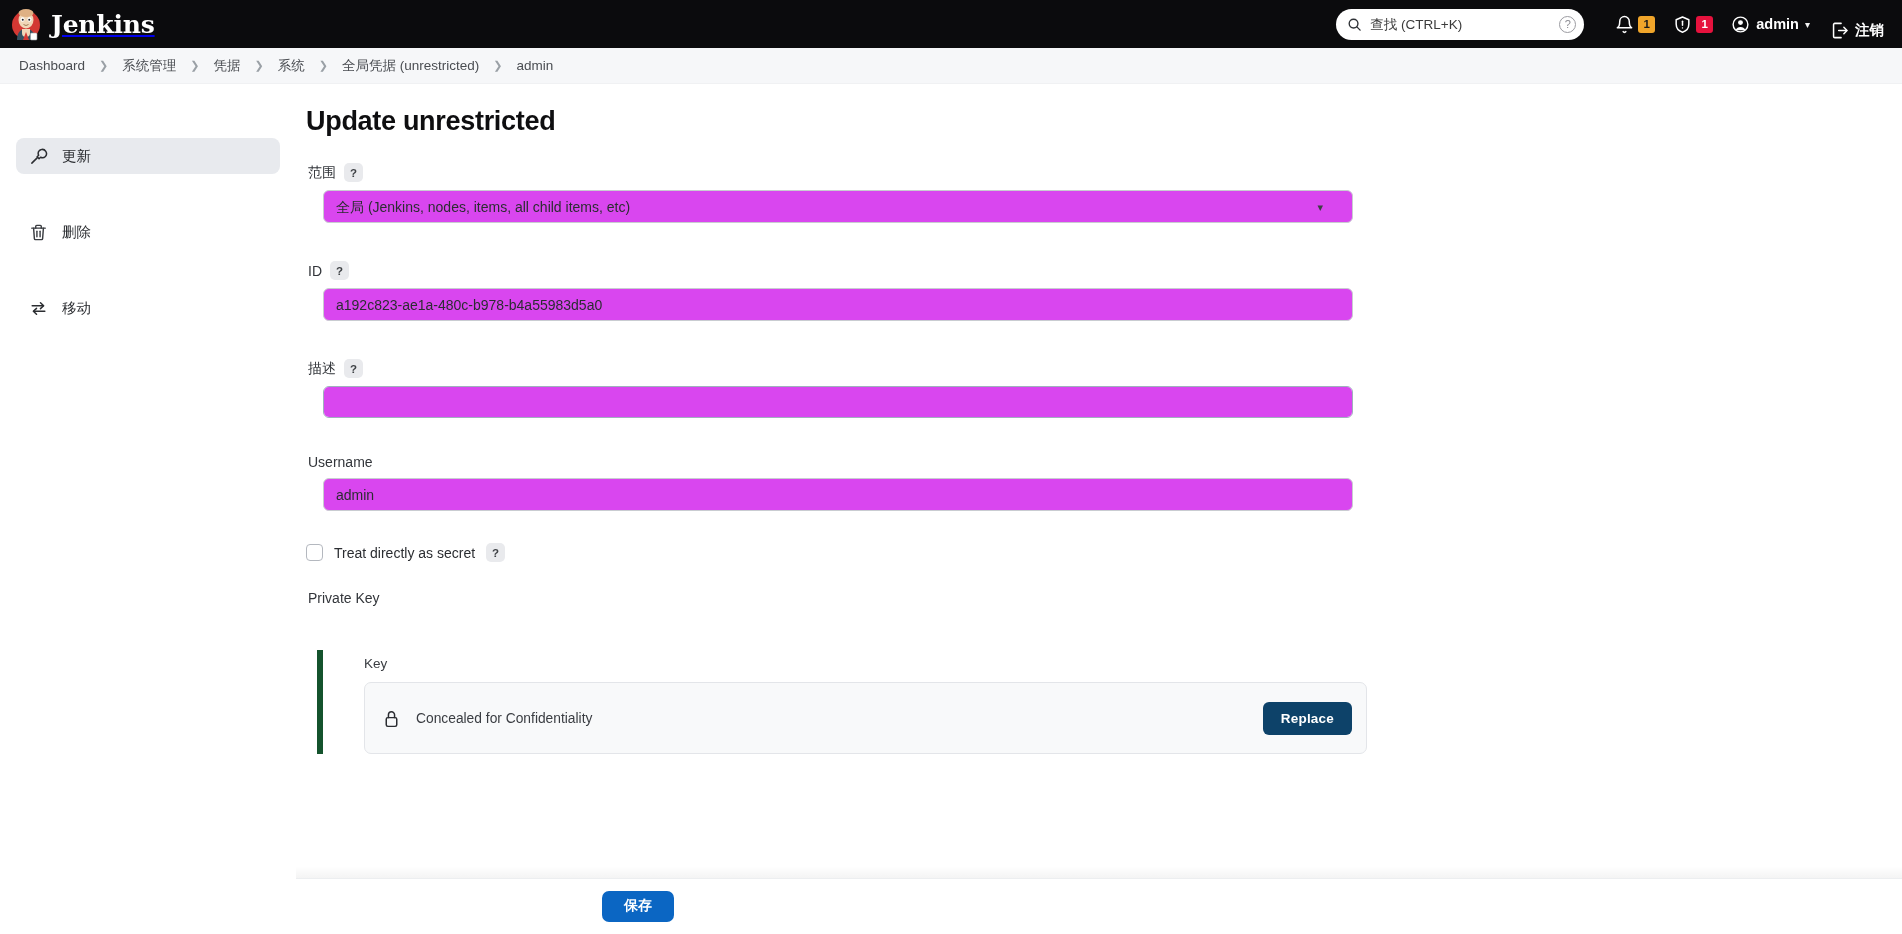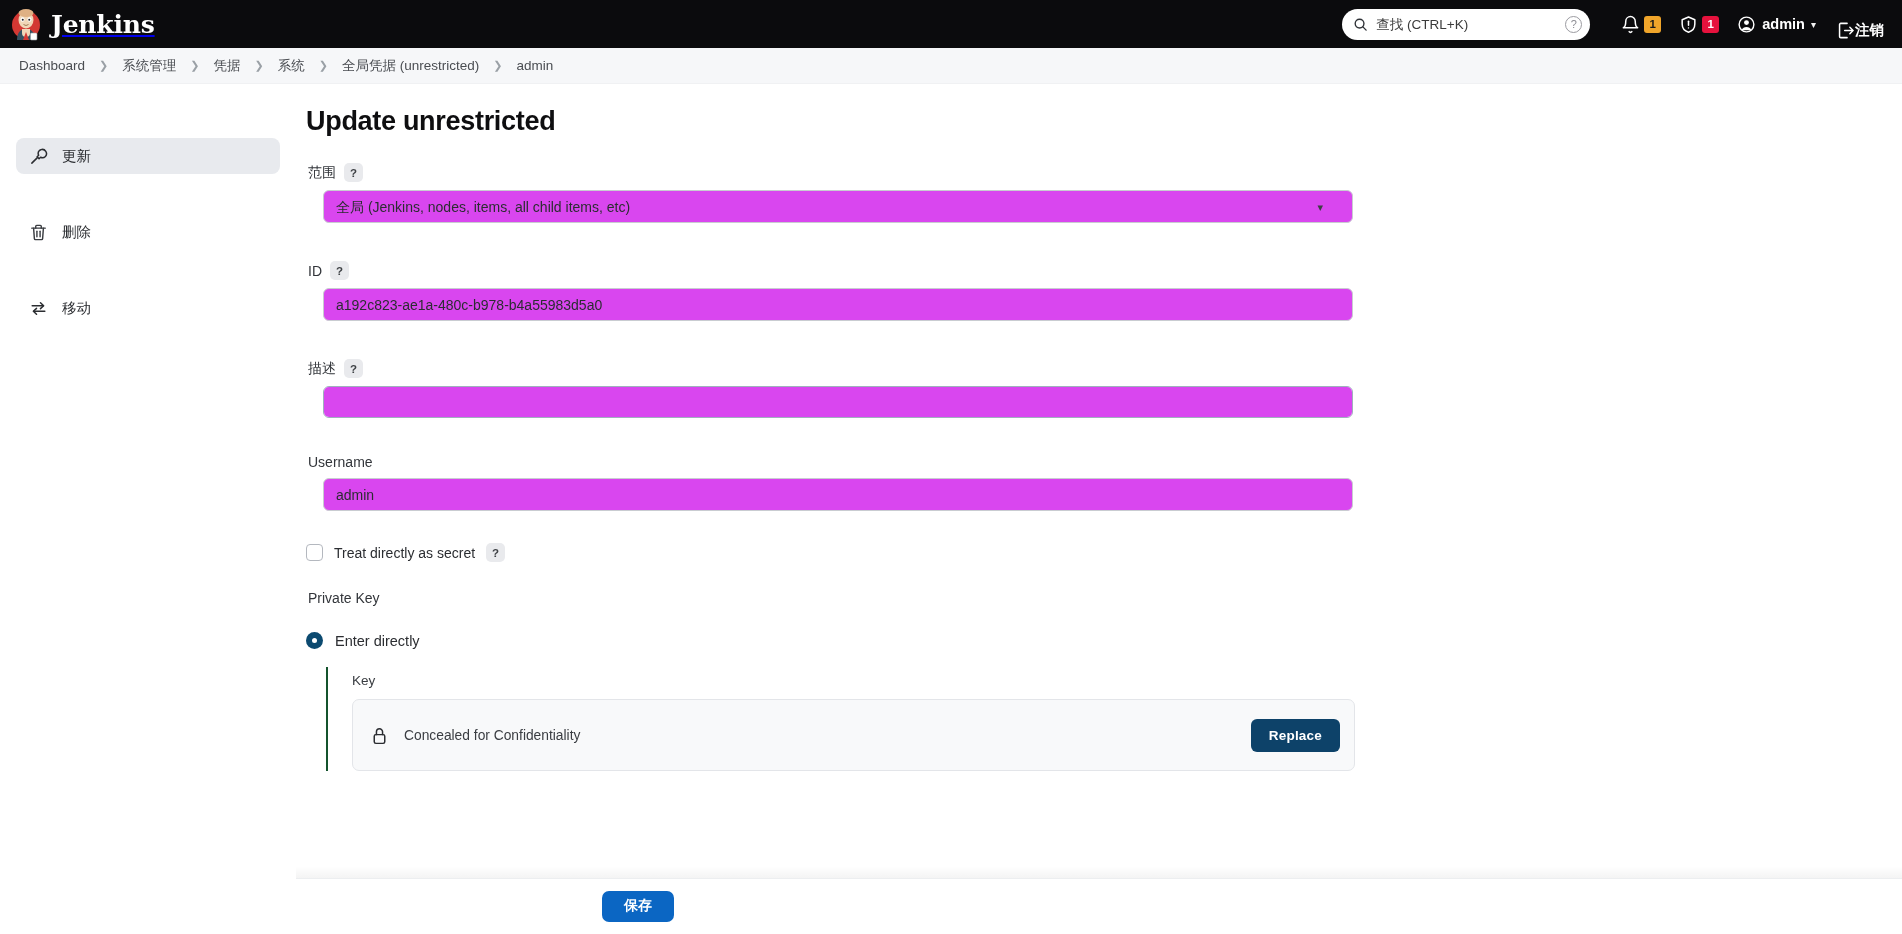--- a/index.html
+++ b/index.html
@@ -100,21 +100,21 @@
     padding: 0 3px;
   }
   .badge.warn { background: #f0a52a; color: #1a1a1a; }
   .badge.err  { background: #e6123d; }
   .tb-user {
     display: flex; align-items: center; gap: 6px;
     color: #fff; font-size: 14.5px; font-weight: bold;
     padding: 0 8px 0 9px; cursor: pointer; height: 100%;
   }
   .tb-logout {
-    display: flex; align-items: center; gap: 0;
+    display: flex; align-items: center; gap: 6px;
     color: #fff; font-size: 14.5px; font-weight: bold;
     padding: 12px 4px 0 12px; cursor: pointer; height: 100%;
   }
   .chev { font-size: 10px; opacity: .95; }
 
   
   .breadcrumb {
     height: 36px;
     background: #f6f7f9;
     display: flex;
@@ -260,23 +260,23 @@
   }
   .radio::after {
     content: "";
     width: 5px; height: 5px;
     border-radius: 50%;
     background: #ffffff;
   }
   .plain-label { font-size: 14px; color: #32353a; margin: 0 0 8px 2px; }
 
   .nested {
-    border-left: 2px solid #14532d;
-    margin-left: 20px;
-    padding: 6px 0 0 24px;
+    border-left: 6px solid #14532d;
+    margin-left: 11px;
+    padding: 6px 0 0 41px;
   }
   .nested-label { font-size: 13.5px; color: #3a3d42; margin-bottom: 11px; }
   .secret-panel {
     border: 1px solid #e3e5e9;
     border-radius: 7px;
     background: #f8f9fa;
     height: 72px;
     display: flex;
     align-items: center;
     padding: 0 14px 0 16px;
@@ -525,24 +525,20 @@
         <span class="help-badge">?</span>
       </div>
 
       <div class="gap-md"></div>
 
       <div class="field">
         <div class="plain-label">Private Key</div>
 
         <div class="gap-sm"></div>
 
-        <div class="radio-row">
-          <span class="radio"></span>
-          <span>Enter directly</span>
-        </div>
 
         <div class="gap-sm"></div>
 
         <div class="nested">
           <div class="nested-label">Key</div>
 
           <div class="secret-panel">
             <div class="secret-left">
               <span style="display:flex;">
                 <svg width="21" height="21" viewBox="0 0 24 24" fill="none" stroke="#2b2d31" stroke-width="1.7" stroke-linecap="round" stroke-linejoin="round">

